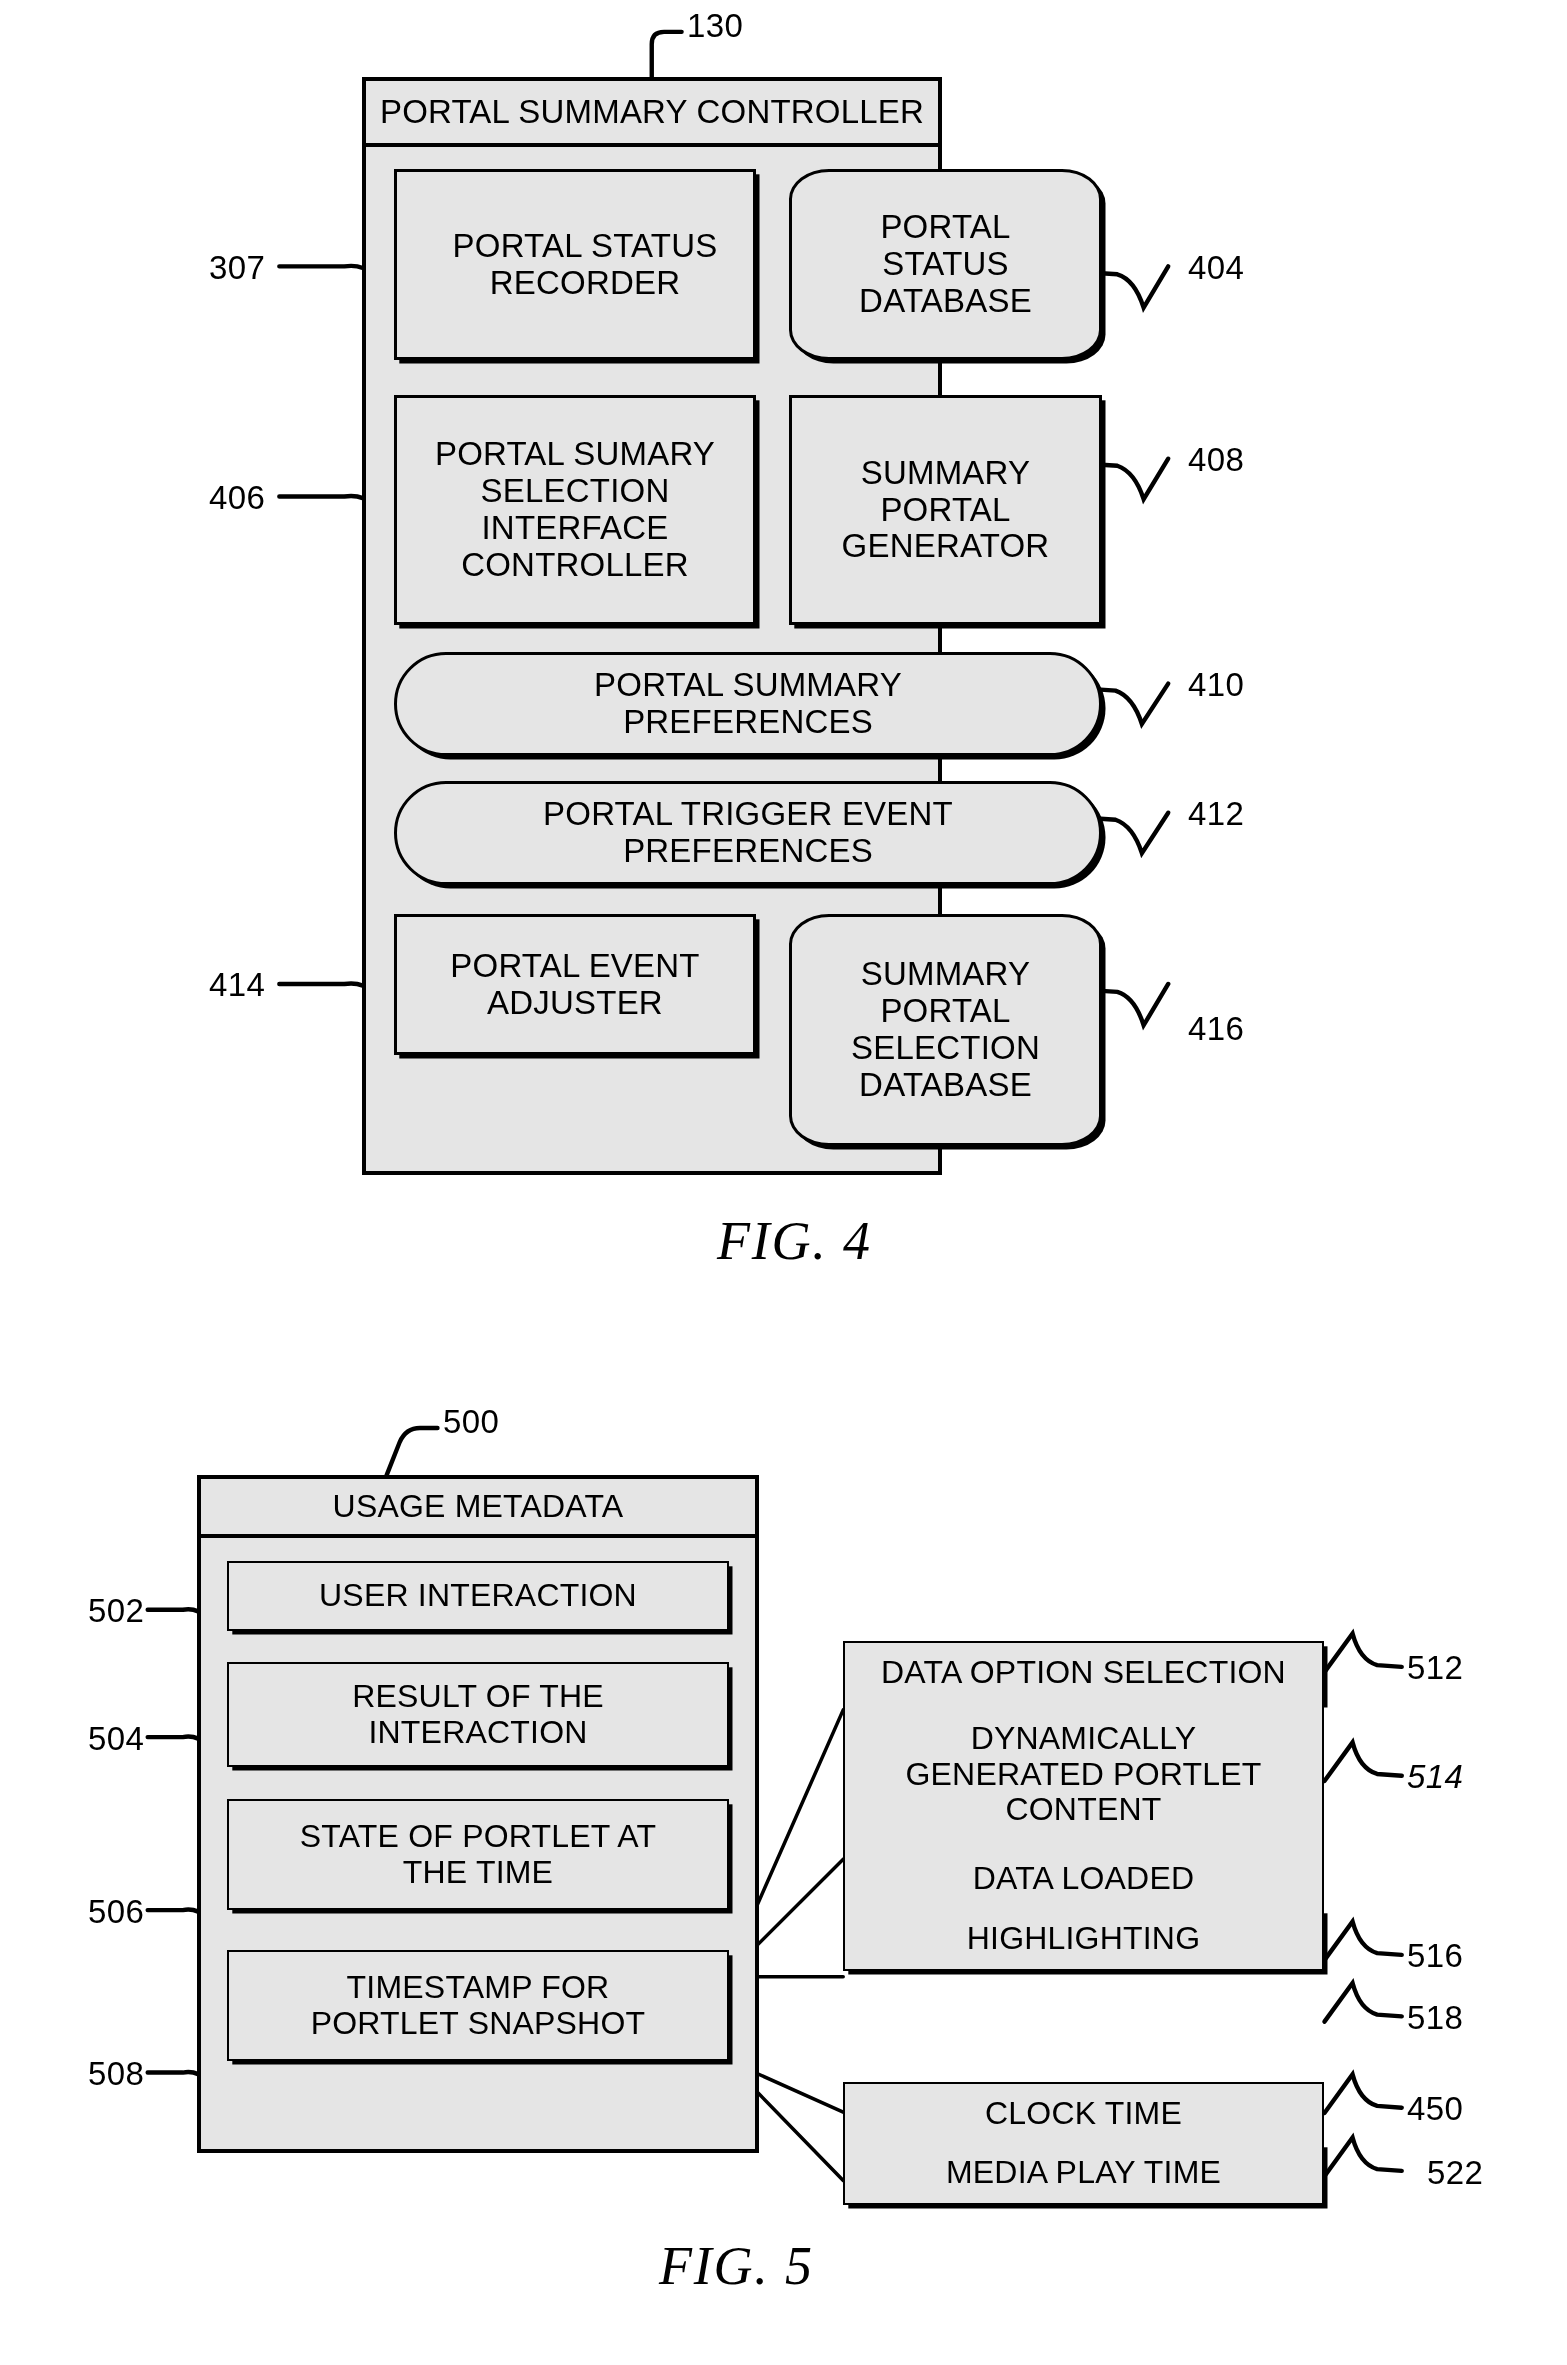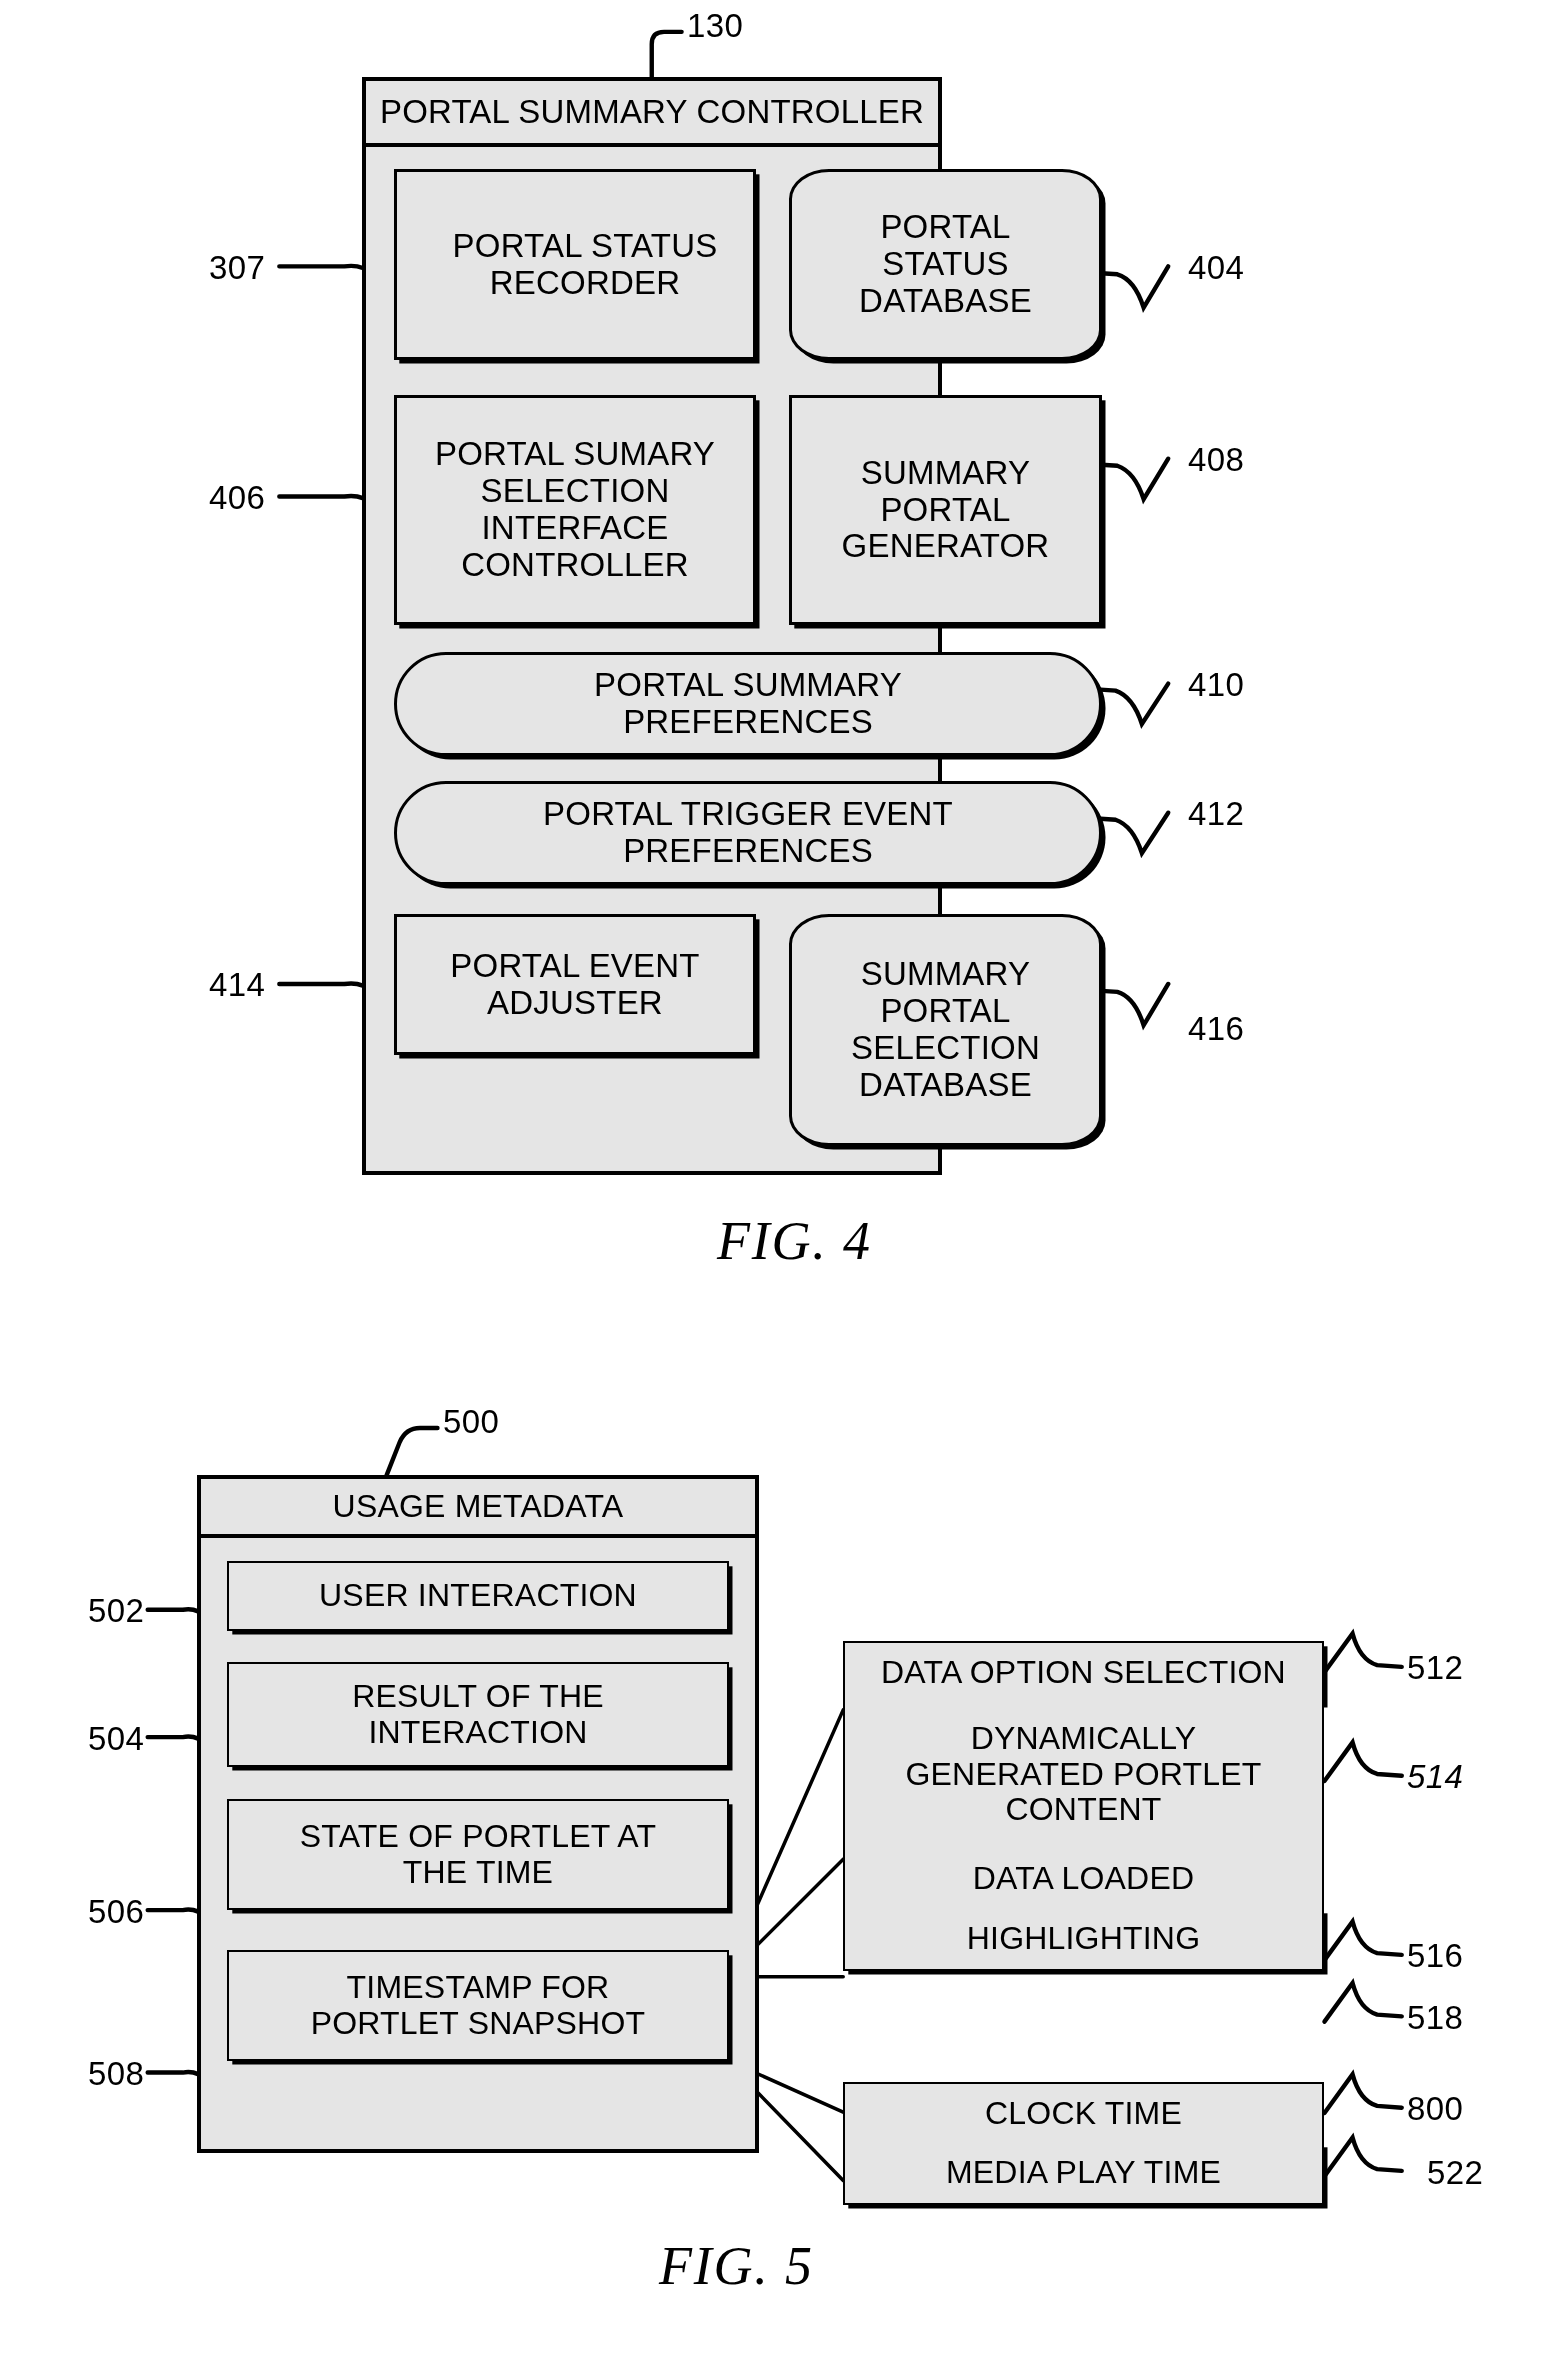--- a/index.html
+++ b/index.html
@@ -255,21 +255,21 @@
   <span class="ref" style="left:1407px;top:567px;">516</span>
 
   <div class="bx thin shadow" style="left:843px;top:538px;width:481px;height:63px;border-top:none;">
     <span class="txt" style="font-size:32px;">HIGHLIGHTING</span>
   </div>
   <span class="ref" style="left:1407px;top:629px;">518</span>
 
   <div class="bx thin" style="left:843px;top:712px;width:481px;height:63px;">
     <span class="txt" style="font-size:32px;">CLOCK TIME</span>
   </div>
-  <span class="ref" style="left:1407px;top:720px;">800</span>
+  <span class="ref" style="left:1407px;top:720px;">450</span>
 
   <div class="bx thin shadow" style="left:843px;top:772px;width:481px;height:63px;border-top:none;">
     <span class="txt" style="font-size:32px;">MEDIA PLAY TIME</span>
   </div>
   <span class="ref" style="left:1407px;top:784px;margin-left:20px;">522</span>
 
   <span class="caption" style="left:659px;top:865px;">FIG. 5</span>
 </div>
 
 

